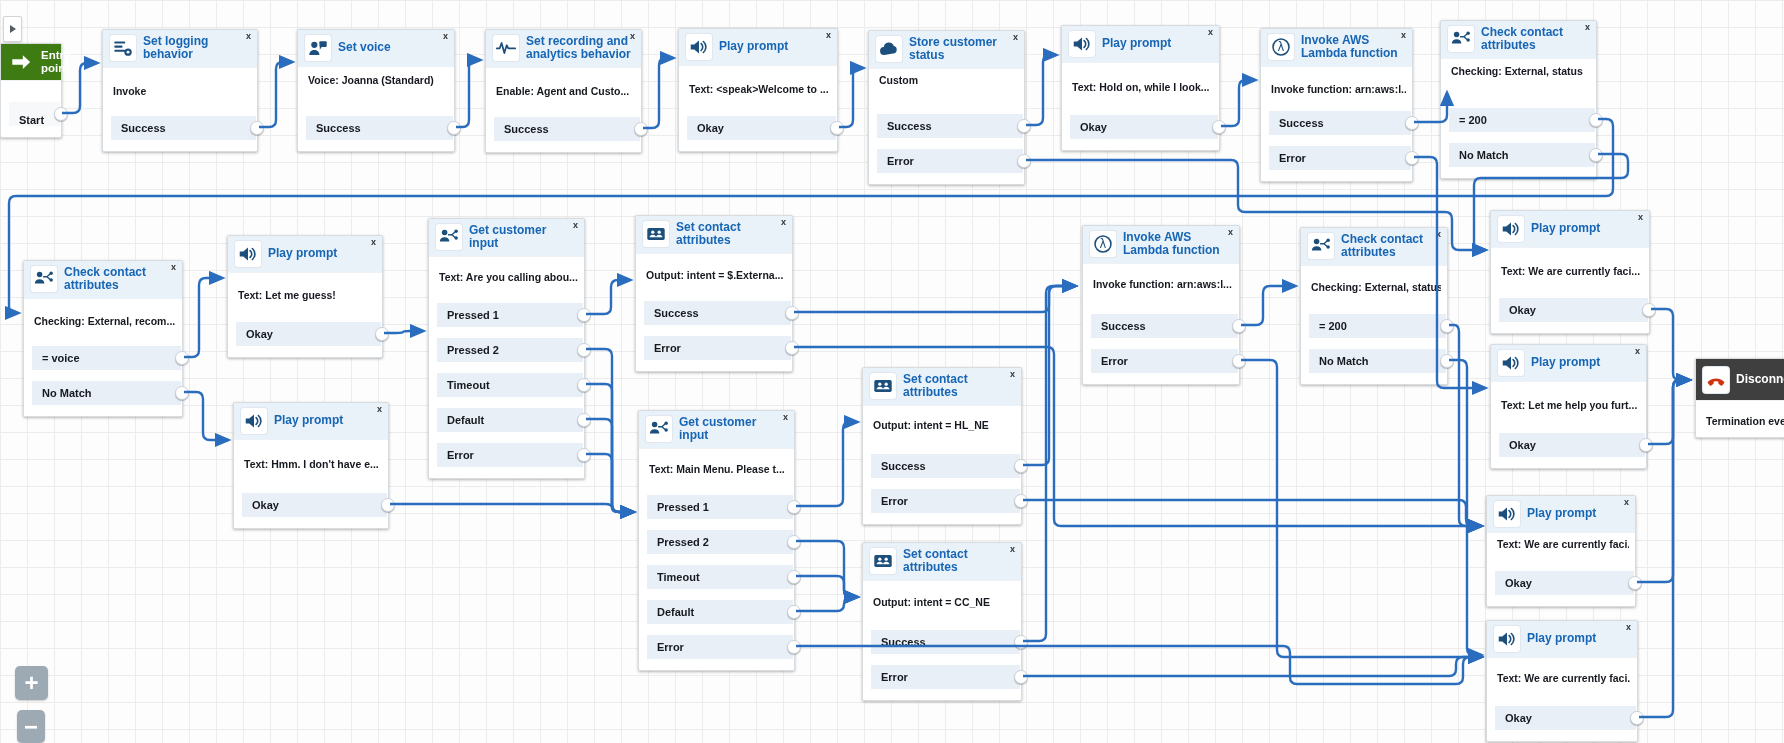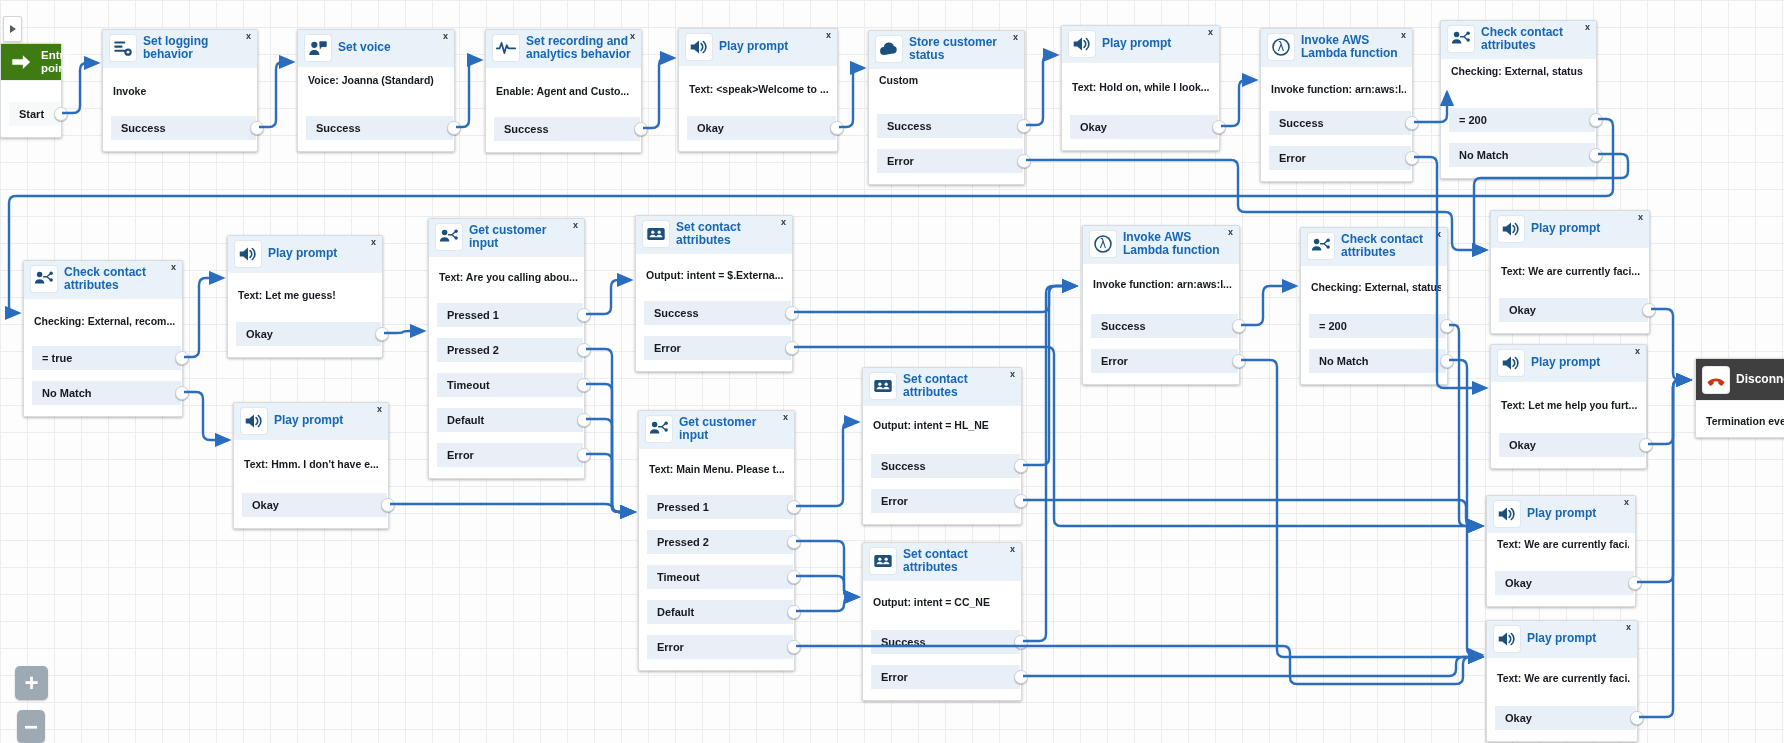--- a/index.html
+++ b/index.html
@@ -88,21 +88,21 @@
   <div id="blocks">
       <div class="block entry" style="left: 0px; top: 43px; width: 62px; height: 95px;">
         <div class="block-header">
           <span class="icon-box">
             <svg width="22" height="22" viewBox="0 0 24 24">
               <path d="M2.5 9h11.5V4.5L22 12l-8 7.5V15H2.5z" fill="#fff"></path>
             </svg>
           </span>
           <span class="block-title">Entry point</span>
         </div>
-        <div class="row" style="top: 58px;">
+        <div class="row" style="top: 58px; align-items: flex-end;">
           <span class="row-label">Start</span>
           <span class="port"></span>
         </div>
       </div>
       <div class="block" style="left: 102px; top: 29px; width: 156px; height: 123px;">
         <div class="block-header">
           <span class="icon-box">
             <svg width="22" height="22" viewBox="0 0 24 24">
               <g fill="#1d4f7c">
                 <rect x="2.5" y="5" width="12" height="2.2" rx="1"></rect>
@@ -271,21 +271,21 @@
                 <circle cx="19.8" cy="13" r="1.9"></circle>
               </g>
               <path d="M11 9.5h4.2M15.2 9.5l3.4-3M15.2 9.5l3.4 3" fill="none" stroke="#1d4f7c" stroke-width="1.5"></path>
             </svg>
           </span>
           <span class="block-title">Check contact attributes</span>
           <span class="close-x">x</span>
         </div>
         <div class="block-desc" style="top: 54px;">Checking: External, recom...</div>
         <div class="row" style="top: 85px;">
-          <span class="row-label">= true</span>
+          <span class="row-label">= voice</span>
           <span class="port"></span>
         </div>
         <div class="row" style="top: 120px;">
           <span class="row-label">No Match</span>
           <span class="port"></span>
         </div>
       </div>
       <div class="block" style="left: 227px; top: 235px; width: 156px; height: 123px;">
         <div class="block-header">
           <span class="icon-box">

